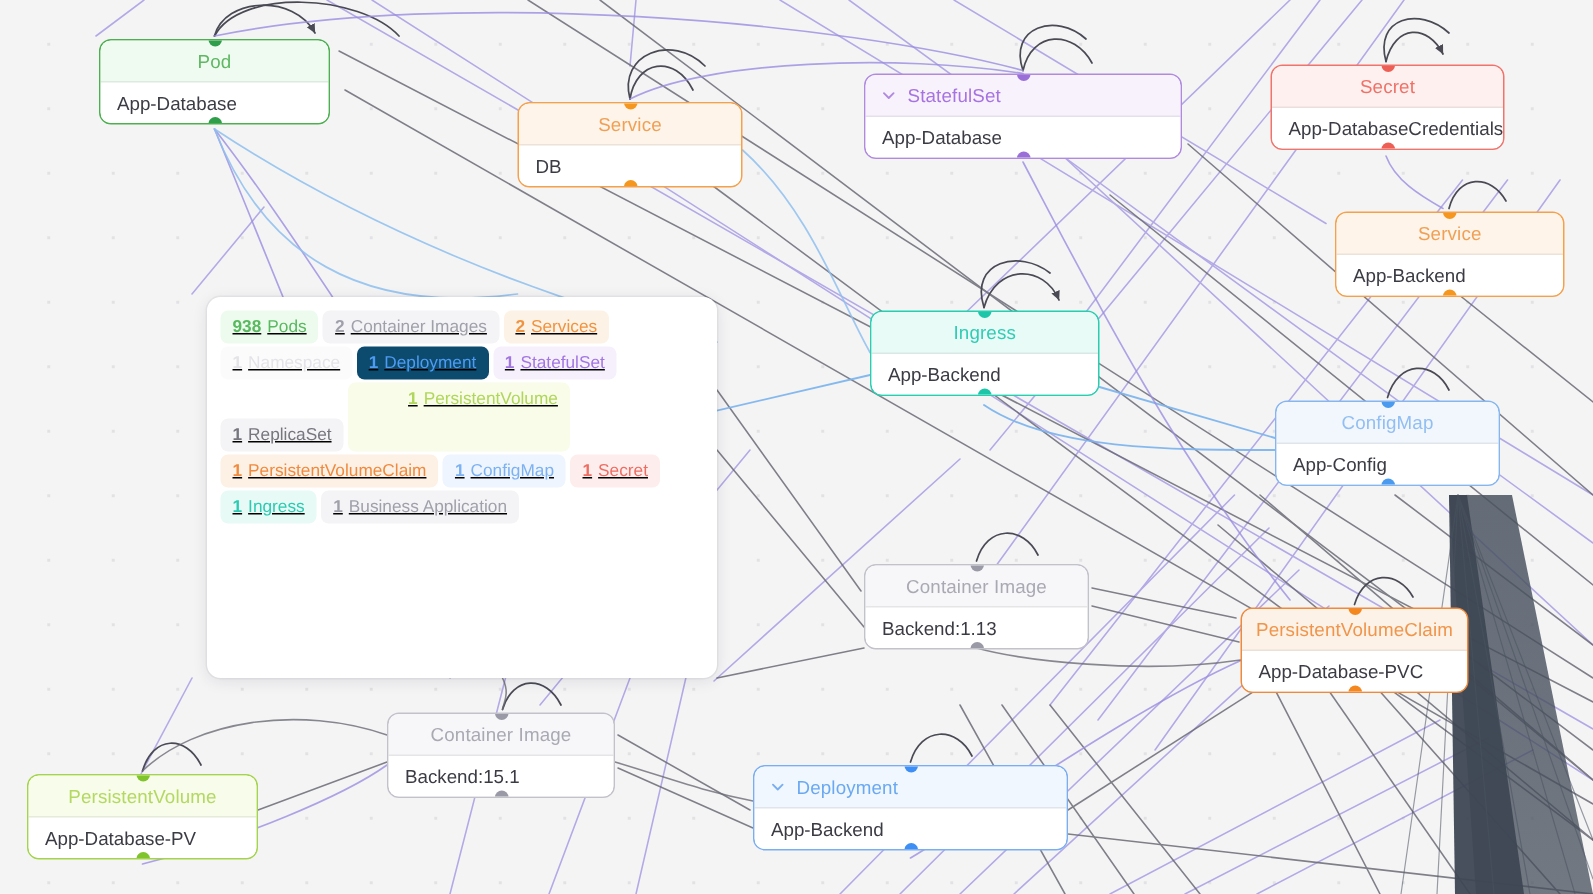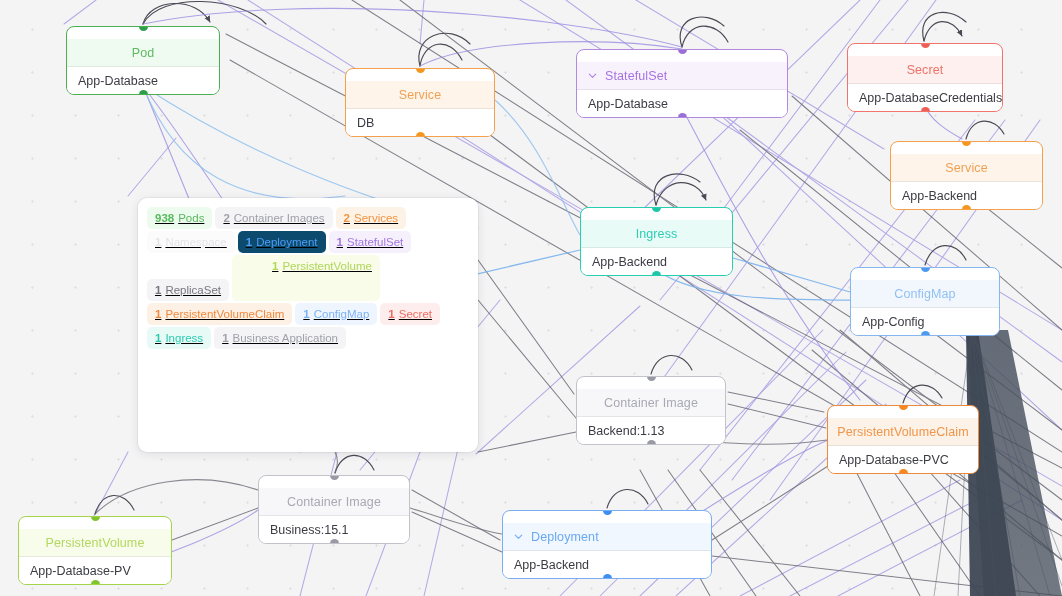--- a/index.html
+++ b/index.html
@@ -37,21 +37,20 @@
   }
   .node-head {
     height: 28px;
     display: flex;
     align-items: center;
     justify-content: center;
     font-size: 12.5px;
     letter-spacing: .1px;
     position: relative;
     border-bottom: 1px solid rgba(0,0,0,.07);
-    margin-top: 12px;
   }
   .node-head.with-chev { justify-content: flex-start; padding-left: 10px; }
   .node-head .chev {
     width: 11px; height: 11px; margin-right: 7px;
     flex: 0 0 auto; display: inline-flex;
     align-items: center; justify-content: center;
   }
   .node-body {
     background: #fff;
     padding: 0 11px;
@@ -405,21 +404,21 @@
           <span>PersistentVolumeClaim</span>
         </div>
         <div class="node-body">App-Database-PVC</div>
         <span class="anchor top"></span>
         <span class="anchor bot"></span>
       </div>
       <div class="node t-img" style="left: 258px; top: 475px; width: 152px;">
         <div class="node-head">
           <span>Container Image</span>
         </div>
-        <div class="node-body">Business:15.1</div>
+        <div class="node-body">Backend:15.1</div>
         <span class="anchor top"></span>
         <span class="anchor bot"></span>
       </div>
       <div class="node t-deploy" style="left: 502px; top: 510px; width: 210px;">
         <div class="node-head with-chev">
           <span class="chev">
             <svg width="11" height="11" viewBox="0 0 12 12" fill="none">
               <path d="M2.5 4.5 L6 8 L9.5 4.5" stroke="#7aaef2" stroke-width="1.35" stroke-linecap="round" stroke-linejoin="round"></path>
             </svg>
           </span>

